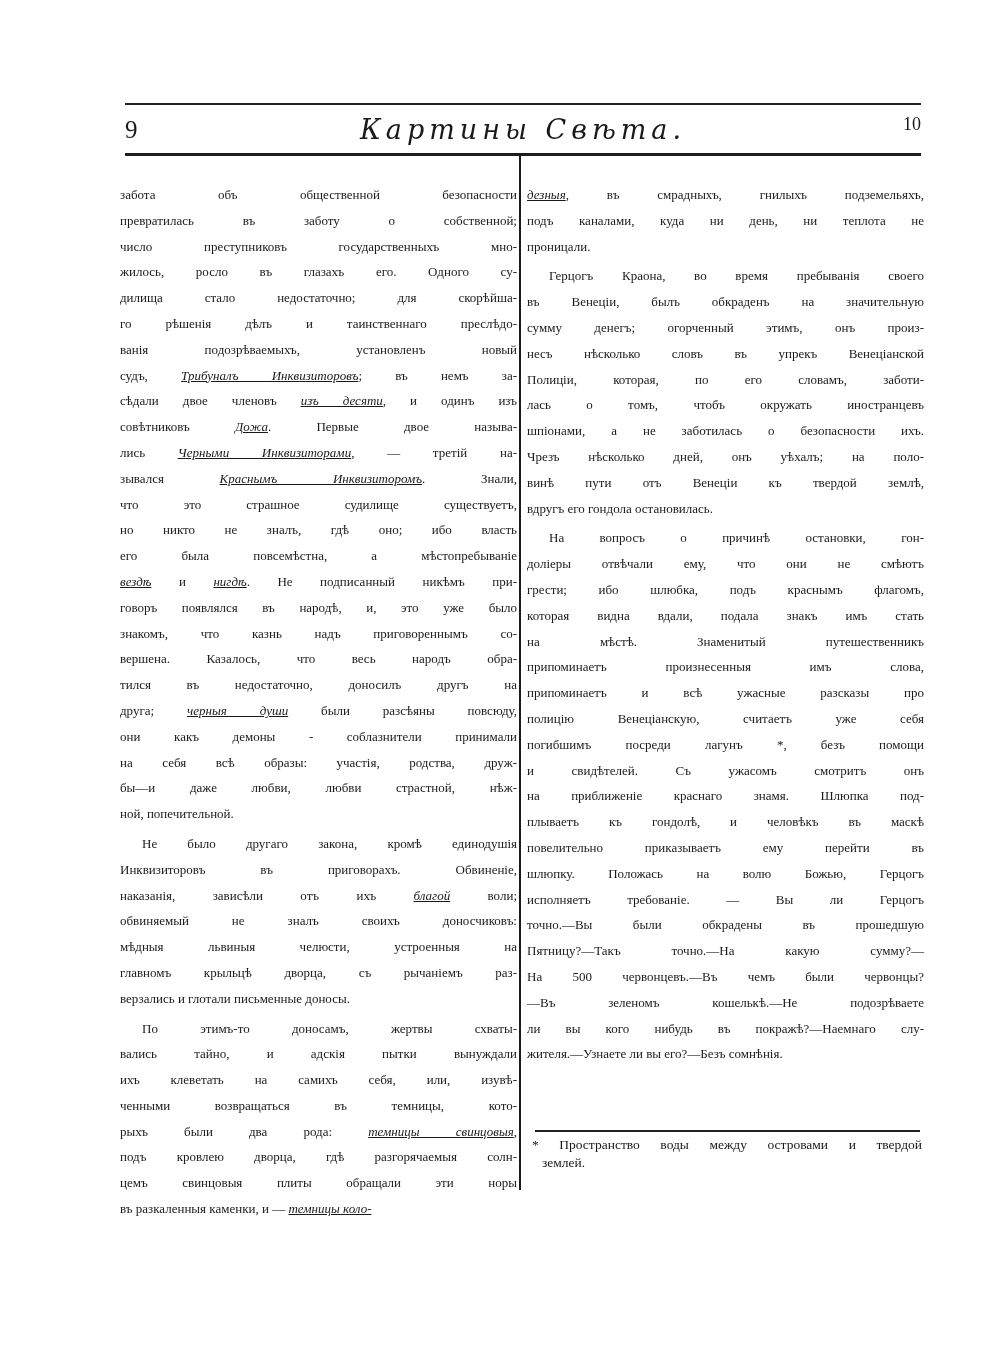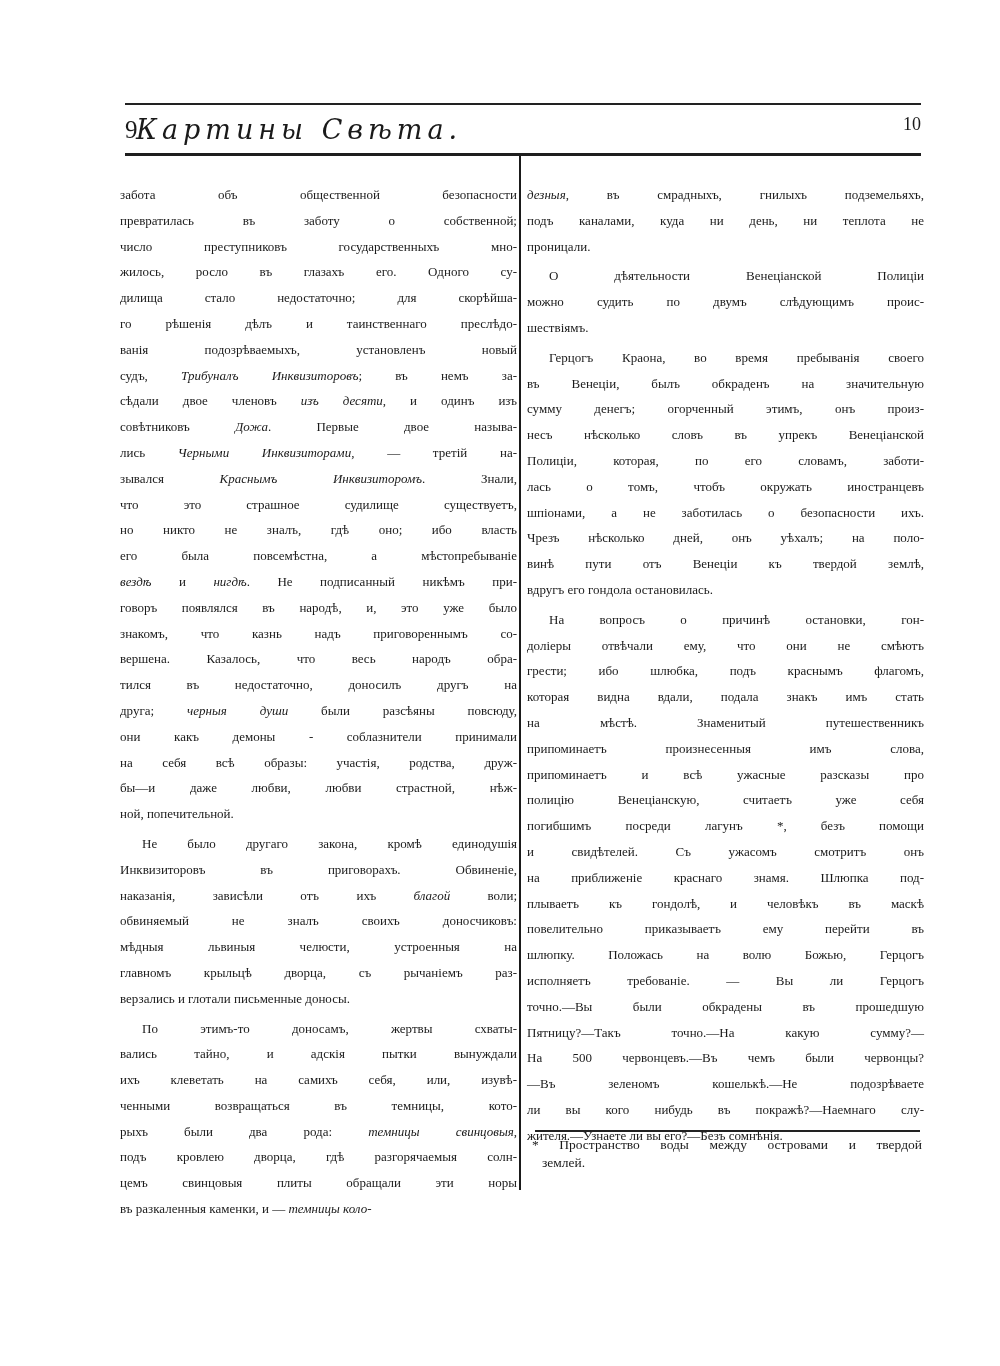--- a/index.html
+++ b/index.html
@@ -4,36 +4,36 @@
 <style>
   html, body { margin: 0; padding: 0; background: #ffffff; }
   body { width: 1000px; height: 1366px; position: relative; overflow: hidden;
          font-family: "Liberation Serif", "DejaVu Serif", serif; color: #1a1a1a; }
   .page { position: absolute; left: 0; top: 0; width: 1000px; height: 1366px; }
   .rule-top { position: absolute; left: 125px; top: 103px; width: 796px; height: 2px; background: #222; }
   .rule-bottom { position: absolute; left: 125px; top: 153px; width: 796px; height: 3px; background: #1e1e1e; }
   .header { position: absolute; left: 125px; top: 112px; width: 796px; height: 38px; }
   .pnum-left { position: absolute; left: 0; top: 4px; font-size: 25px; }
   .pnum-right { position: absolute; right: 0; top: 2px; font-size: 18px; }
-  .running-title { position: absolute; left: 11px; right: 0; top: 2px; 
+  .running-title { position: absolute; left: 0; right: 0; top: 2px; text-align: center;
                    font-size: 27px; font-style: italic; letter-spacing: 5px; font-family: "DejaVu Serif", serif; }
   .divider { position: absolute; left: 519px; top: 156px; width: 2px; height: 1034px; background: #1a1a1a; }
   .col { position: absolute; top: 168px; width: 397px; font-size: 13px; line-height: 25.8px;
          text-align: justify; margin-top: 14px; }
   .col-left { left: 120px; }
   .col-right { left: 527px; }
   .line { display: block; white-space: nowrap; text-align-last: justify; text-align: justify; height: 25.8px; }
   .line.last { text-align-last: left; }
   .line.indent { padding-left: 22px; }
   .para { margin-bottom: 4px; }
   .footnote-rule { position: absolute; left: 535px; top: 1130px; width: 385px; height: 2px; background: #222; }
   .footnote { position: absolute; left: 532px; top: 1136px; width: 390px; font-size: 13.5px; line-height: 18px; font-weight: normal; }
   .footnote .fline { display: block; white-space: nowrap; text-align-last: justify; }
   .footnote .fline.last { text-align-last: left; padding-left: 10px; text-align: center; }
-  i { font-style: italic; }
+  i { font-style: italic; text-decoration: underline; }
 </style>
 </head>
 <body>
 
 <div class="page">
   <div class="rule-top"></div>
   <div class="header">
     <span class="pnum-left">9</span>
     <span class="running-title">Картины Свѣта.</span>
     <span class="pnum-right">10</span>
@@ -90,25 +90,20 @@
         <span class="line last">въ разкаленныя каменки, и — <i>темницы коло-</i></span>
       </div>
     </div>
   <div class="col col-right" id="col-right">
       <div class="para">
         <span class="line"><i>дезныя</i>, въ смрадныхъ, гнилыхъ подземельяхъ,</span>
         <span class="line">подъ каналами, куда ни день, ни теплота не</span>
         <span class="line last">проницали.</span>
       </div>
       <div class="para">
-        <span class="line indent">О дѣятельности Венеціанской Полиціи</span>
-        <span class="line">можно судить по двумъ слѣдующимъ проис-</span>
-        <span class="line last">шествіямъ.</span>
-      </div>
-      <div class="para">
         <span class="line indent">Герцогъ Краона, во время пребыванія своего</span>
         <span class="line">въ Венеціи, былъ обкраденъ на значительную</span>
         <span class="line">сумму денегъ; огорченный этимъ, онъ произ-</span>
         <span class="line">несъ нѣсколько словъ въ упрекъ Венеціанской</span>
         <span class="line">Полиціи, которая, по его словамъ, заботи-</span>
         <span class="line">лась о томъ, чтобъ окружать иностранцевъ</span>
         <span class="line">шпіонами, а не заботилась о безопасности ихъ.</span>
         <span class="line">Чрезъ нѣсколько дней, онъ уѣхалъ; на поло-</span>
         <span class="line">винѣ пути отъ Венеціи къ твердой землѣ,</span>
         <span class="line last">вдругъ его гондола остановилась.</span>

